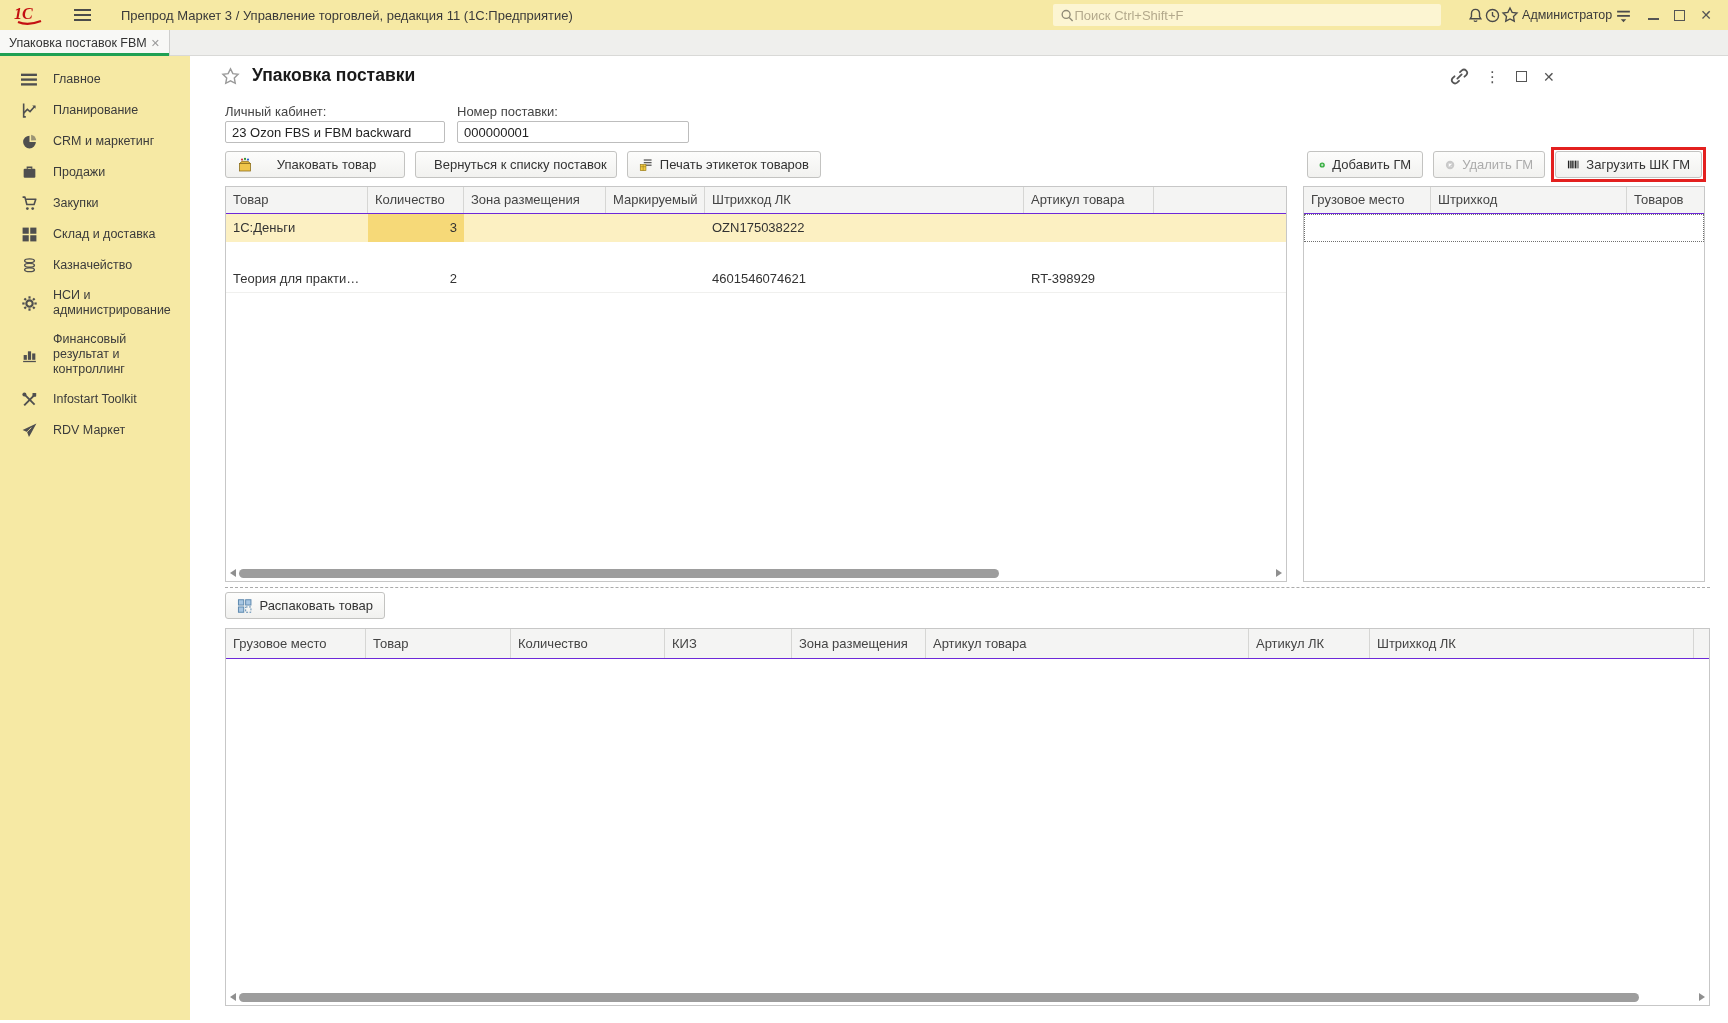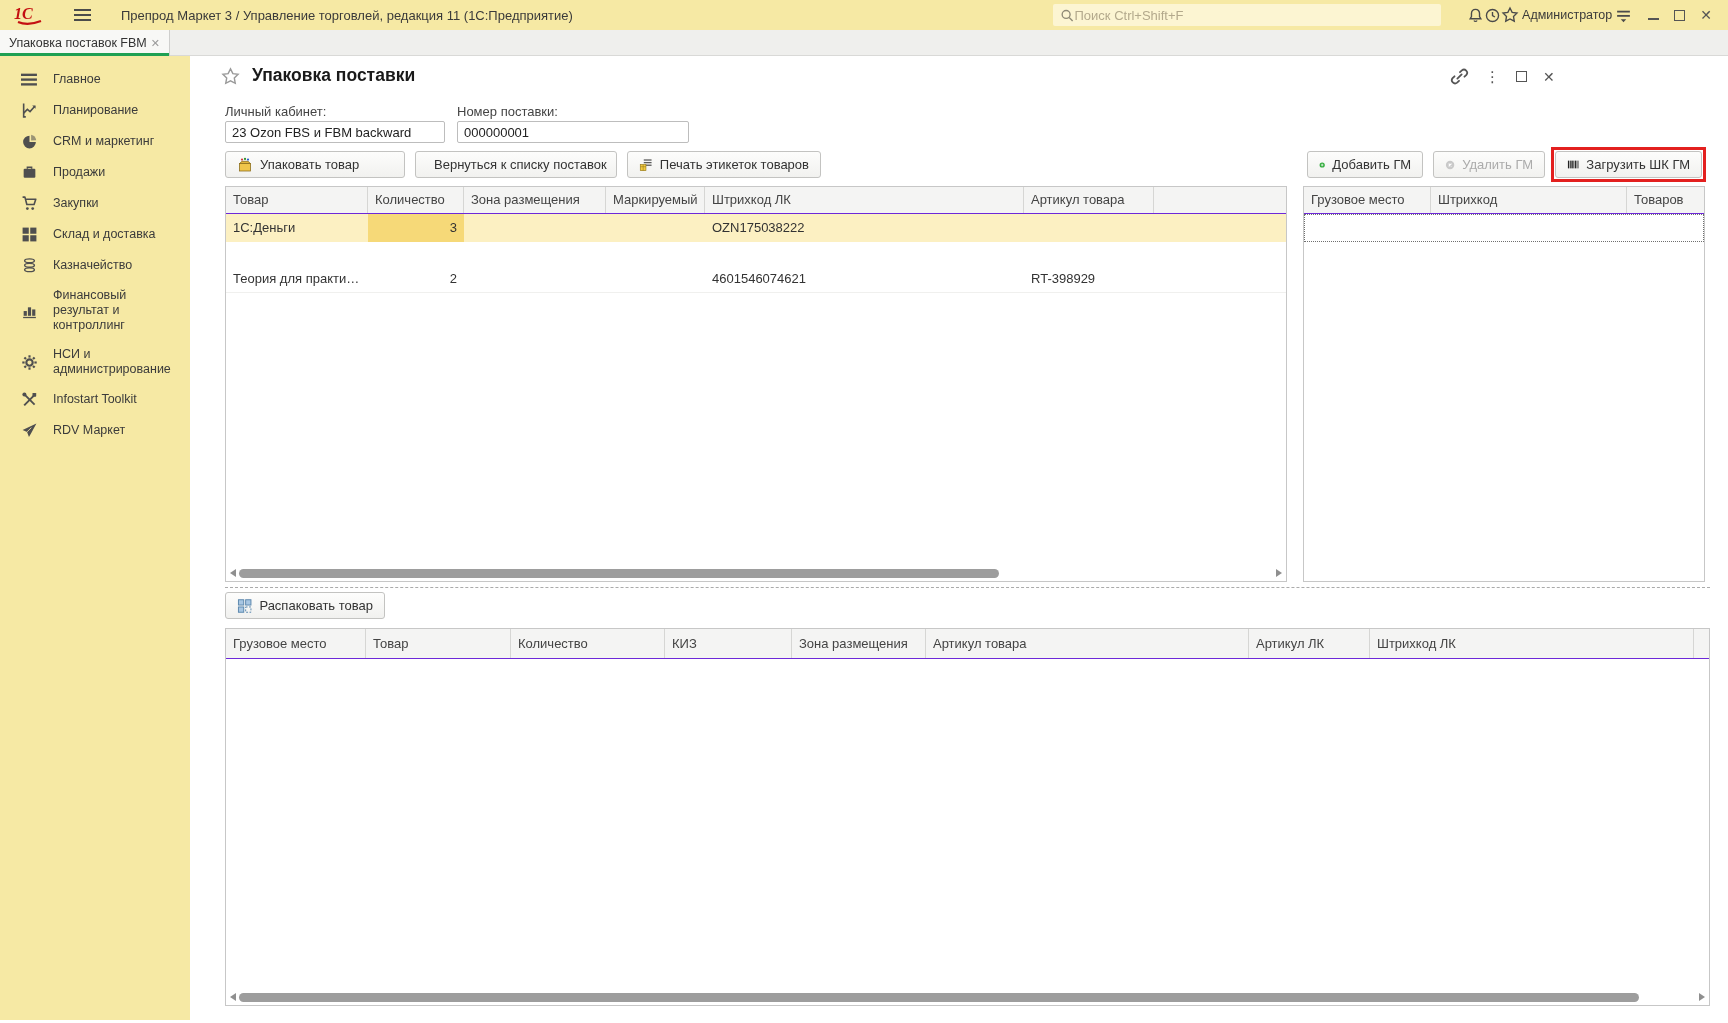--- a/index.html
+++ b/index.html
@@ -43,21 +43,21 @@
   .form-icons { position:absolute; left:1260px; top:11px; display:flex; gap:16px; align-items:center; color:#555; }
   .form-icons > * { cursor:pointer; }
   .kebab { font-size:15px; color:#555; }
   .fi-max { width:11px; height:11px; border:1.5px solid #555; }
   .fi-close { font-size:14px; color:#555; }
 
   .fld-label { position:absolute; font-size:13px; color:#444; }
   .fld-input { position:absolute; height:22px; border:1px solid #bdbdbd; border-radius:2px; font-size:13px; color:#222; padding:0 6px; outline:none; background:#fff; }
 
   .btn { position:absolute; height:27px; display:flex; align-items:center; gap:7px; padding:0 11px; background:linear-gradient(#fdfdfc,#f1f1ef); border:1px solid #c3c3c1; border-radius:3px; font-size:13px; color:#333; cursor:pointer; }
-  .btn .lbl { flex:1; white-space:nowrap; }
+  .btn .lbl { flex:1; text-align:center; white-space:nowrap; }
   .btn-disabled { color:#ababab; }
   .red-frame { position:absolute; left:1361px; top:91px; width:155px; height:35px; border:3px solid #e3201f; display:flex; align-items:center; justify-content:center; background:#fff; }
   .red-frame .btn { position:relative; width:147px; height:27px; border:1px solid #c3c3c1; }
 
   
   .tbl { position:absolute; background:#fff; border:1px solid #c7c7c7; display:flex; flex-direction:column; }
   .thead { display:grid; flex:0 0 27px; background:#f4f4f3; border-bottom:1px solid #6d28d9; }
   .th { font-size:13px; color:#444; padding:0 7px; line-height:26px; border-right:1px solid #d6d6d4; overflow:hidden; white-space:nowrap; cursor:pointer; }
   .th:last-child { border-right:none; }
   .trow { display:grid; cursor:pointer; }
@@ -201,45 +201,45 @@
         </svg>
       <span class="side-label">Склад и доставка</span>
     </div>
     <div class="side-item">
       <svg width="17" height="17" viewBox="0 0 16 16">
           <ellipse cx="8" cy="3.6" rx="4.6" ry="1.8" fill="none" stroke="#4f4f4f" stroke-width="1.3"></ellipse>
           <ellipse cx="8" cy="7.8" rx="4.6" ry="1.8" fill="none" stroke="#4f4f4f" stroke-width="1.3"></ellipse>
           <ellipse cx="8" cy="12" rx="4.6" ry="1.8" fill="none" stroke="#4f4f4f" stroke-width="1.3"></ellipse>
         </svg>
       <span class="side-label">Казначейство</span>
-    </div>
-    <div class="side-item">
-      <svg width="17" height="17" viewBox="0 0 16 16" fill="#4f4f4f">
-          <rect x="2.5" y="8.5" width="3" height="4.5"></rect>
-          <rect x="6.5" y="5" width="3" height="8"></rect>
-          <rect x="10.5" y="7" width="3" height="6"></rect>
-          <rect x="2" y="14" width="12" height="1.2"></rect>
-        </svg>
-      <span class="side-label">Финансовый результат и контроллинг</span>
     </div>
     <div class="side-item">
       <svg width="17" height="17" viewBox="0 0 16 16">
           <circle cx="8" cy="8" r="3" fill="none" stroke="#4f4f4f" stroke-width="2"></circle>
           <g stroke="#4f4f4f" stroke-width="2">
             <line x1="8" y1="1.2" x2="8" y2="3.4"></line>
             <line x1="8" y1="12.6" x2="8" y2="14.8"></line>
             <line x1="1.2" y1="8" x2="3.4" y2="8"></line>
             <line x1="12.6" y1="8" x2="14.8" y2="8"></line>
             <line x1="3.2" y1="3.2" x2="4.7" y2="4.7"></line>
             <line x1="11.3" y1="11.3" x2="12.8" y2="12.8"></line>
             <line x1="3.2" y1="12.8" x2="4.7" y2="11.3"></line>
             <line x1="11.3" y1="4.7" x2="12.8" y2="3.2"></line>
           </g>
         </svg>
       <span class="side-label">НСИ и администрирование</span>
+    </div>
+    <div class="side-item">
+      <svg width="17" height="17" viewBox="0 0 16 16" fill="#4f4f4f">
+          <rect x="2.5" y="8.5" width="3" height="4.5"></rect>
+          <rect x="6.5" y="5" width="3" height="8"></rect>
+          <rect x="10.5" y="7" width="3" height="6"></rect>
+          <rect x="2" y="14" width="12" height="1.2"></rect>
+        </svg>
+      <span class="side-label">Финансовый результат и контроллинг</span>
     </div>
     <div class="side-item">
       <svg width="17" height="17" viewBox="0 0 16 16">
           <path d="M3 13.5L12.8 3.7" stroke="#4f4f4f" stroke-width="1.8"></path>
           <path d="M3.2 3.2l9.6 9.6" stroke="#4f4f4f" stroke-width="1.8"></path>
           <circle cx="3.2" cy="3.2" r="1.9" fill="#4f4f4f"></circle>
           <rect x="10.8" y="1.8" width="3.5" height="3.5" rx=".6" fill="#4f4f4f"></rect>
         </svg>
       <span class="side-label">Infostart Toolkit</span>
     </div>

